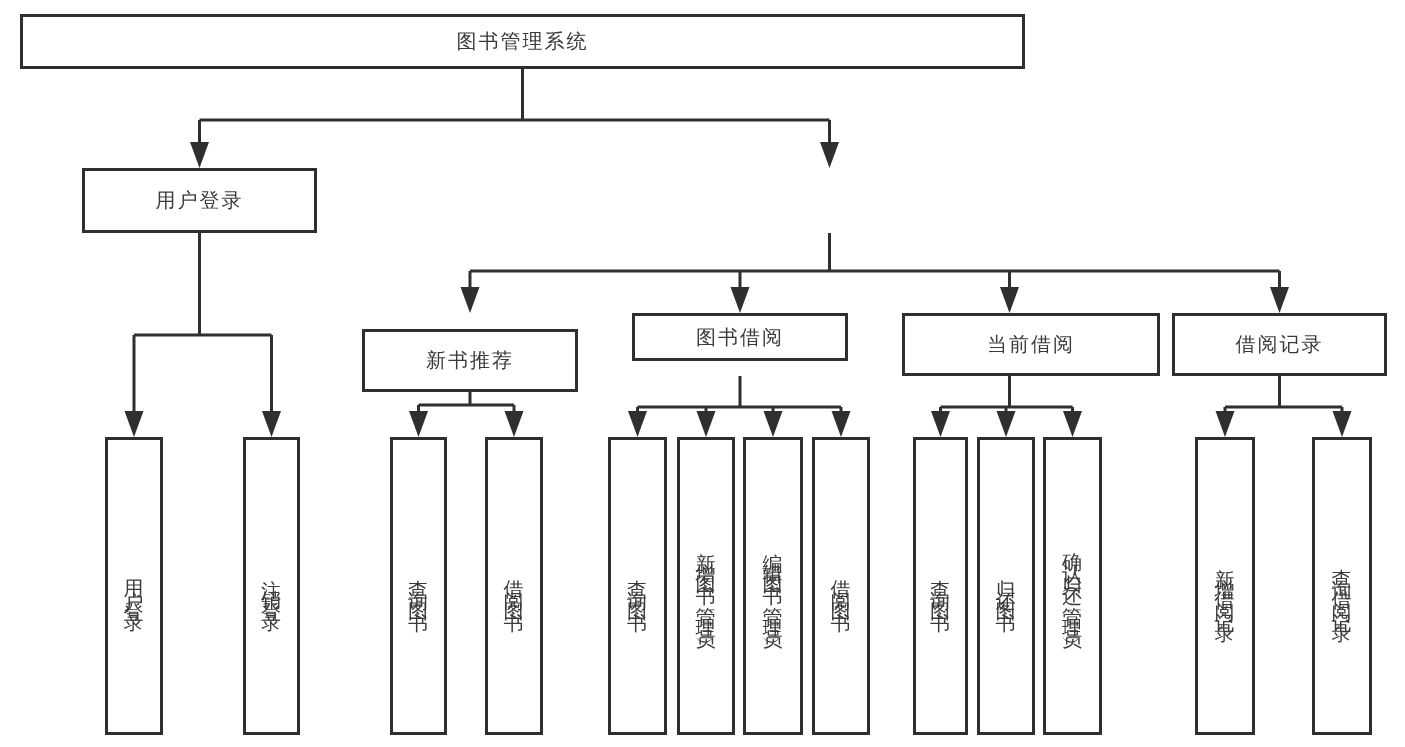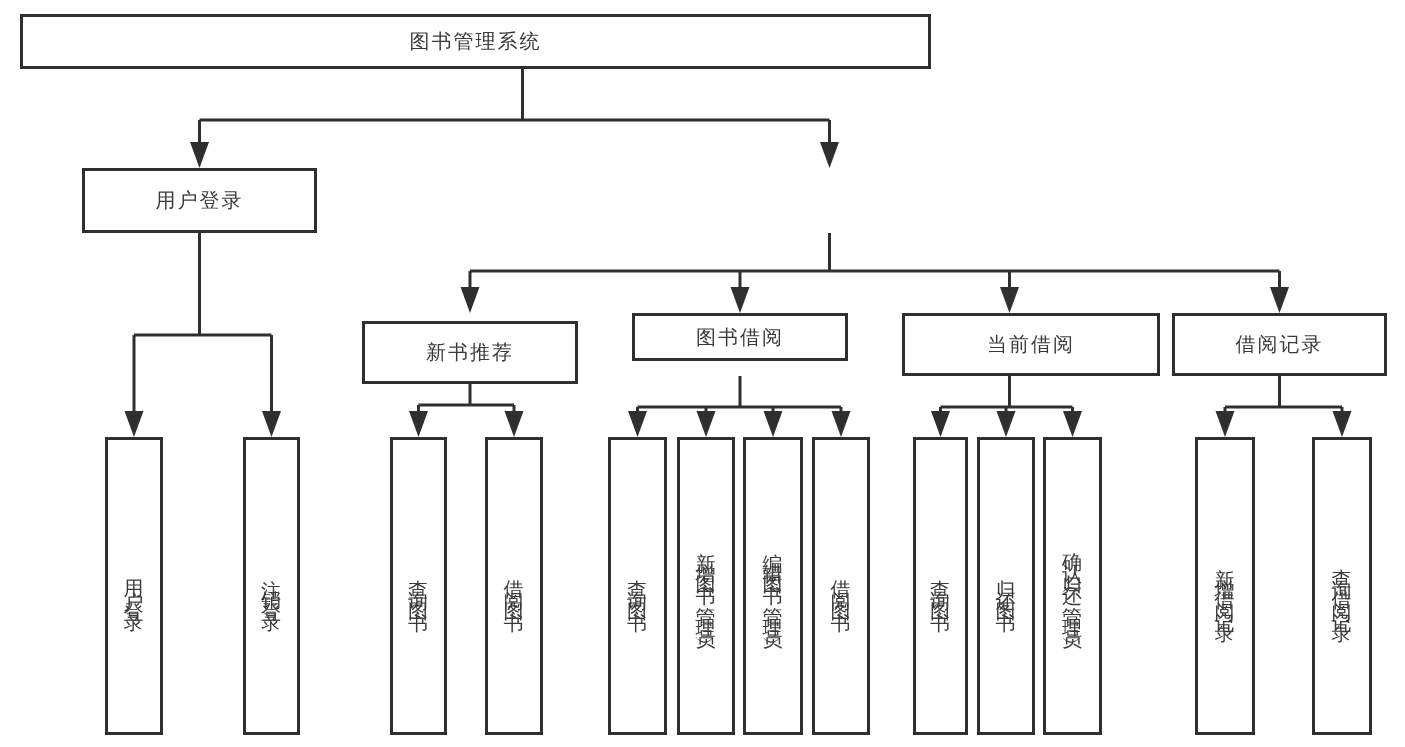--- a/index.html
+++ b/index.html
@@ -113,29 +113,29 @@
       <polygon points="763.5,411 782.5,411 773,437"></polygon>
       <polygon points="831.5,411 850.5,411 841,437"></polygon>
       <polygon points="931,411 950,411 940.5,437"></polygon>
       <polygon points="996.5,411 1015.5,411 1006,437"></polygon>
       <polygon points="1063,411 1082,411 1072.5,437"></polygon>
       <polygon points="1215.5,411 1234.5,411 1225,437"></polygon>
       <polygon points="1332.5,411 1351.5,411 1342,437"></polygon>
     </g>
   </svg>
 
-  <div class="node" style="left:20px; top:14px; width:911px; height:55px;">
+  <div class="node" style="left:20px; top:14px; width:1005px; height:55px;">
     <span>图书管理系统</span>
   </div>
 
   <div class="node" style="left:82px; top:168px; width:235px; height:65px;">
     <span>用户登录</span>
   </div>
 
-  <div class="node" style="left:362px; top:321px; width:216px; height:63px;">
+  <div class="node" style="left:362px; top:329px; width:216px; height:63px;">
     <span>新书推荐</span>
   </div>
   <div class="node" style="left:632px; top:313px; width:216px; height:48px;">
     <span>图书借阅</span>
   </div>
   <div class="node" style="left:902px; top:313px; width:258px; height:63px;">
     <span>当前借阅</span>
   </div>
   <div class="node" style="left:1172px; top:313px; width:215px; height:63px;">
     <span>借阅记录</span>

